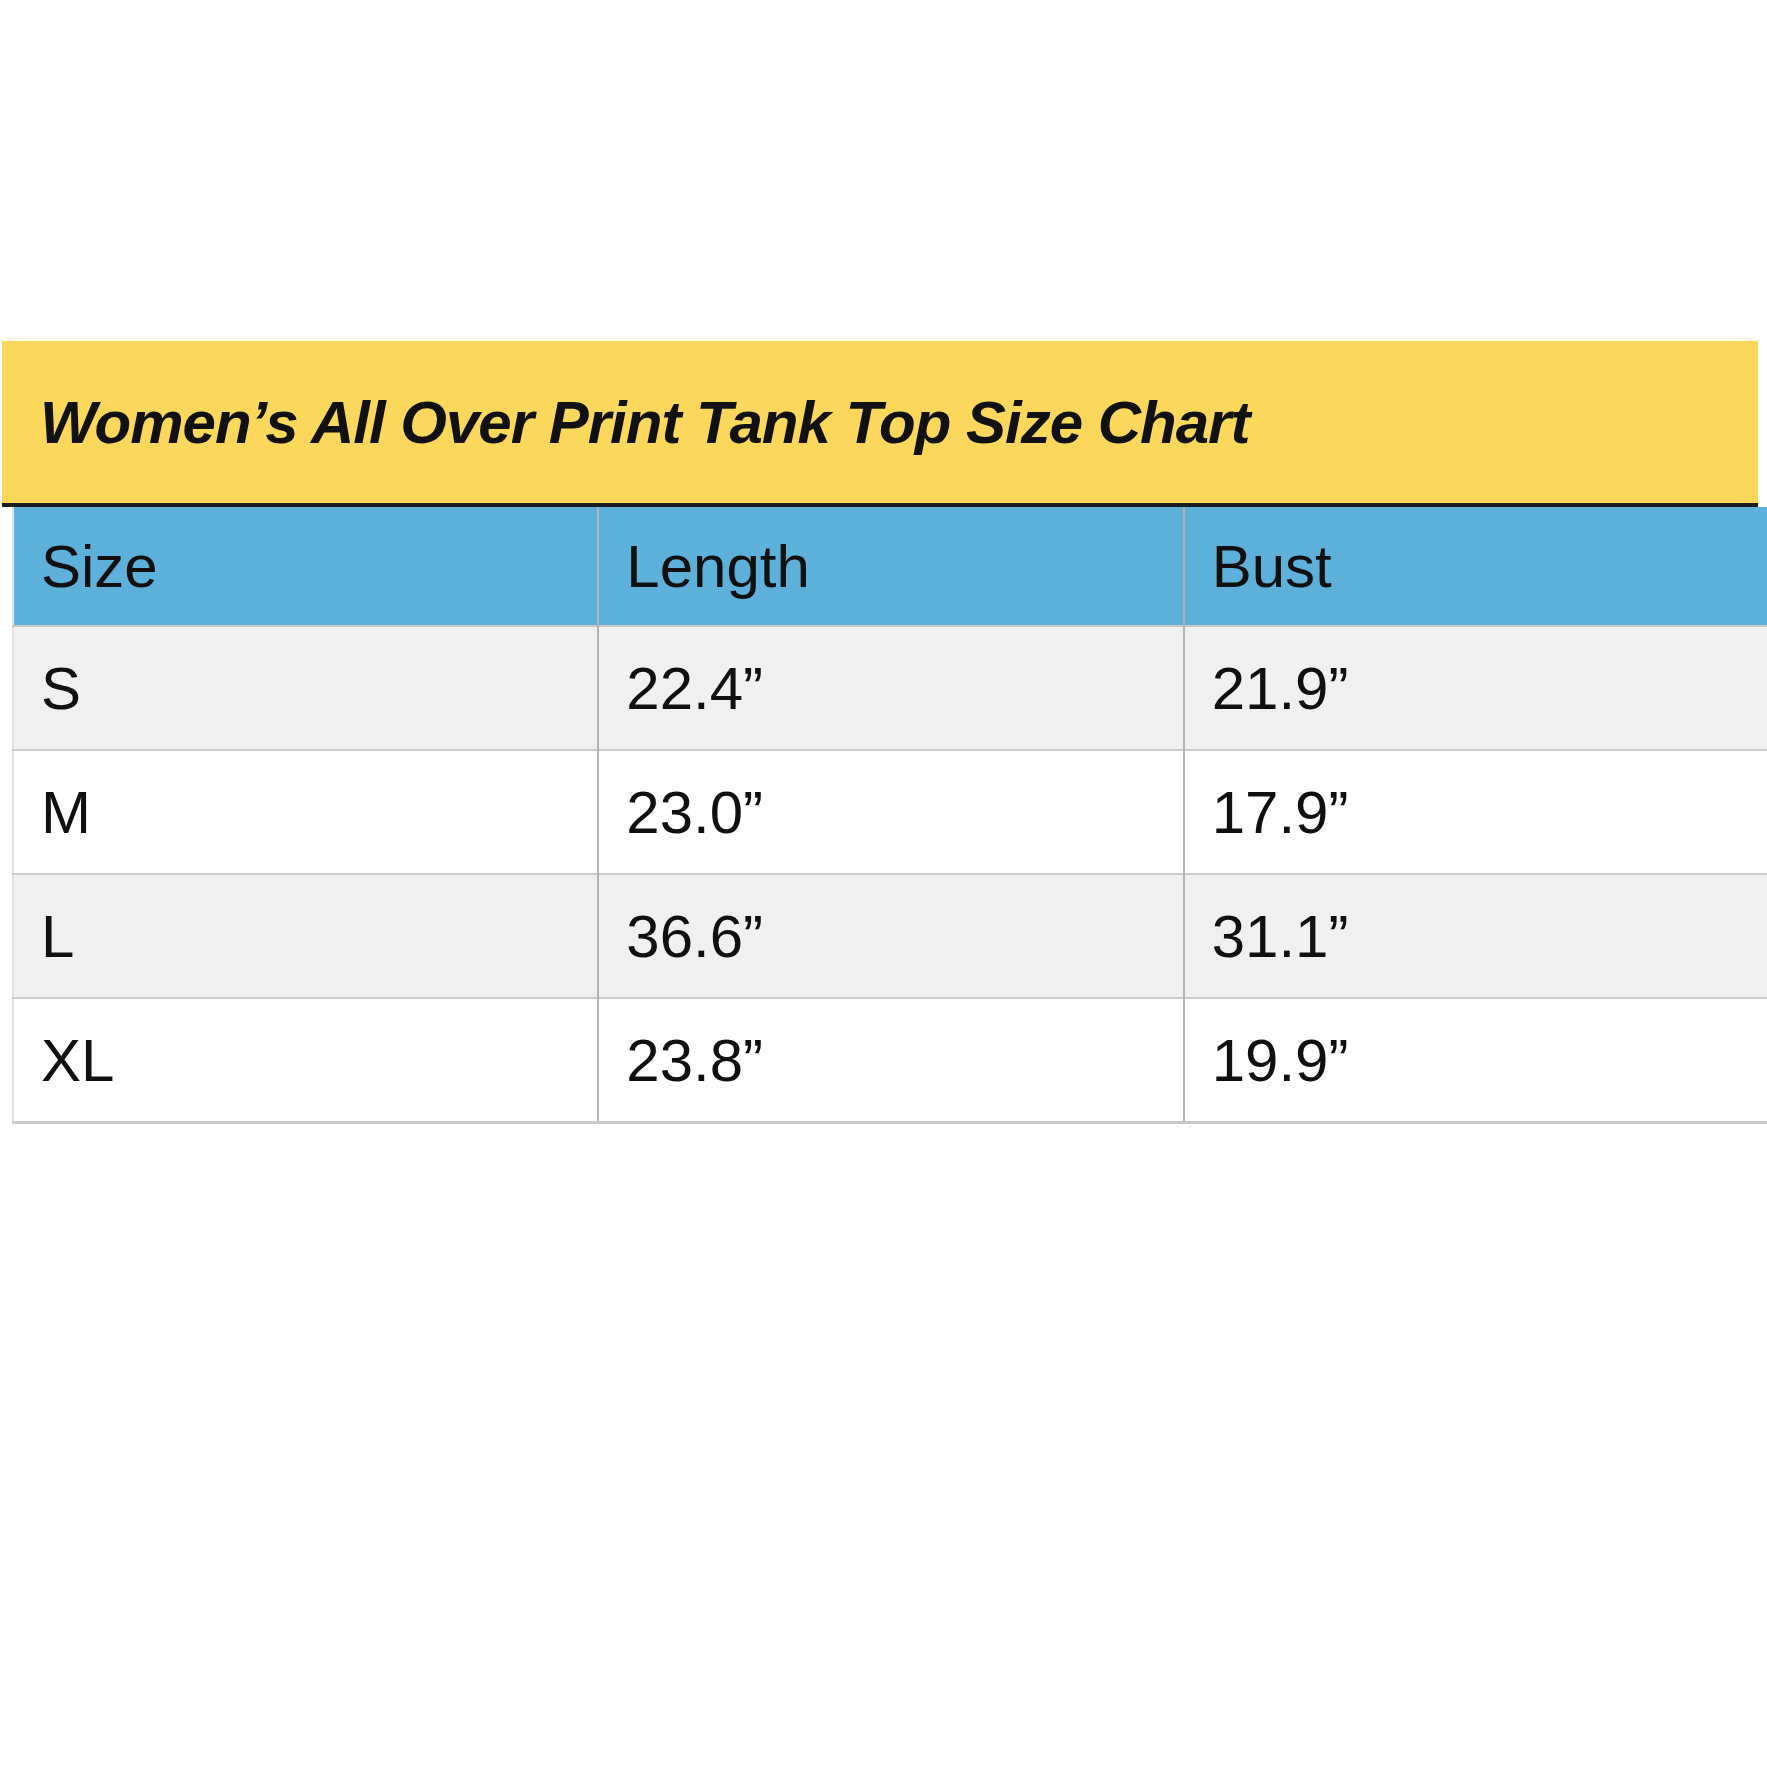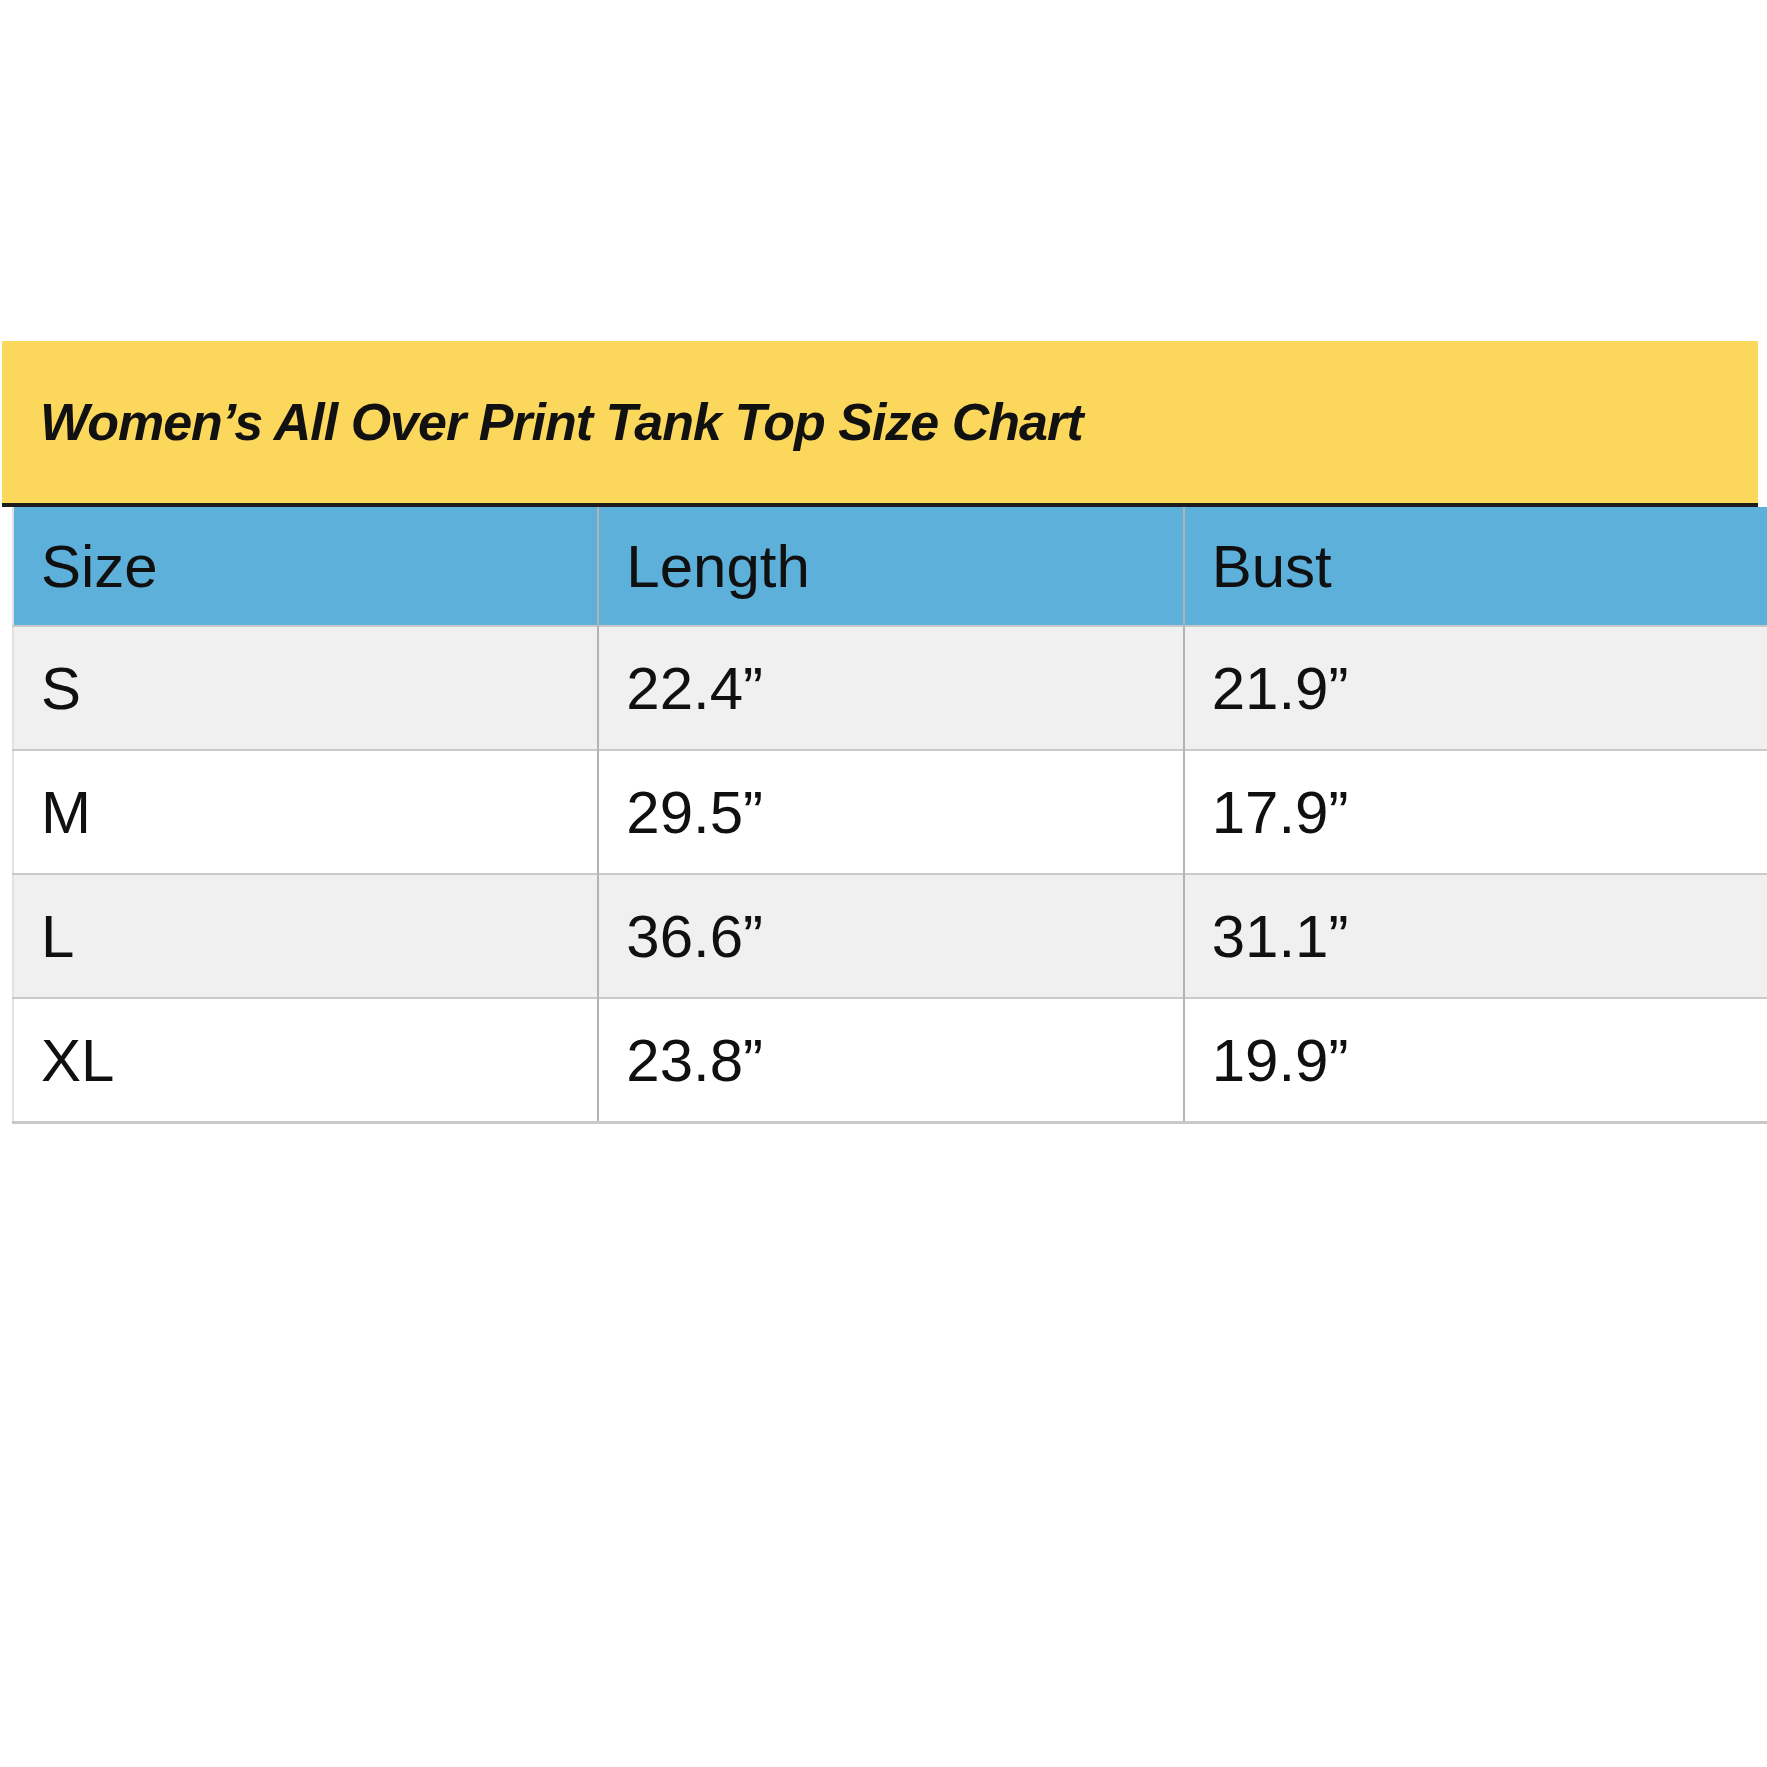--- a/index.html
+++ b/index.html
@@ -29,21 +29,21 @@
     width: 1756px;
     height: 162px;
     background: var(--title-bg);
     border-bottom: 4px solid #1c1c1c;
     display: flex;
     align-items: center;
   }
   .title-band .title-text {
     display: block;
     padding-left: 38px;
-    font-size: 52px;
+    font-size: 60px;
     font-weight: bold;
     font-style: italic;
     letter-spacing: -1px;
     color: var(--title-text);
     white-space: nowrap;
   }
 
   table.size-table {
     position: absolute;
     top: 507px;
@@ -98,21 +98,21 @@
       </tr>
     </thead>
     <tbody>
       <tr>
         <td>S</td>
         <td>22.4”</td>
         <td>21.9”</td>
       </tr>
       <tr>
         <td>M</td>
-        <td>29.5”</td>
+        <td>23.0”</td>
         <td>17.9”</td>
       </tr>
       <tr>
         <td>L</td>
         <td>36.6”</td>
         <td>31.1”</td>
       </tr>
       <tr>
         <td>XL</td>
         <td>23.8”</td>

